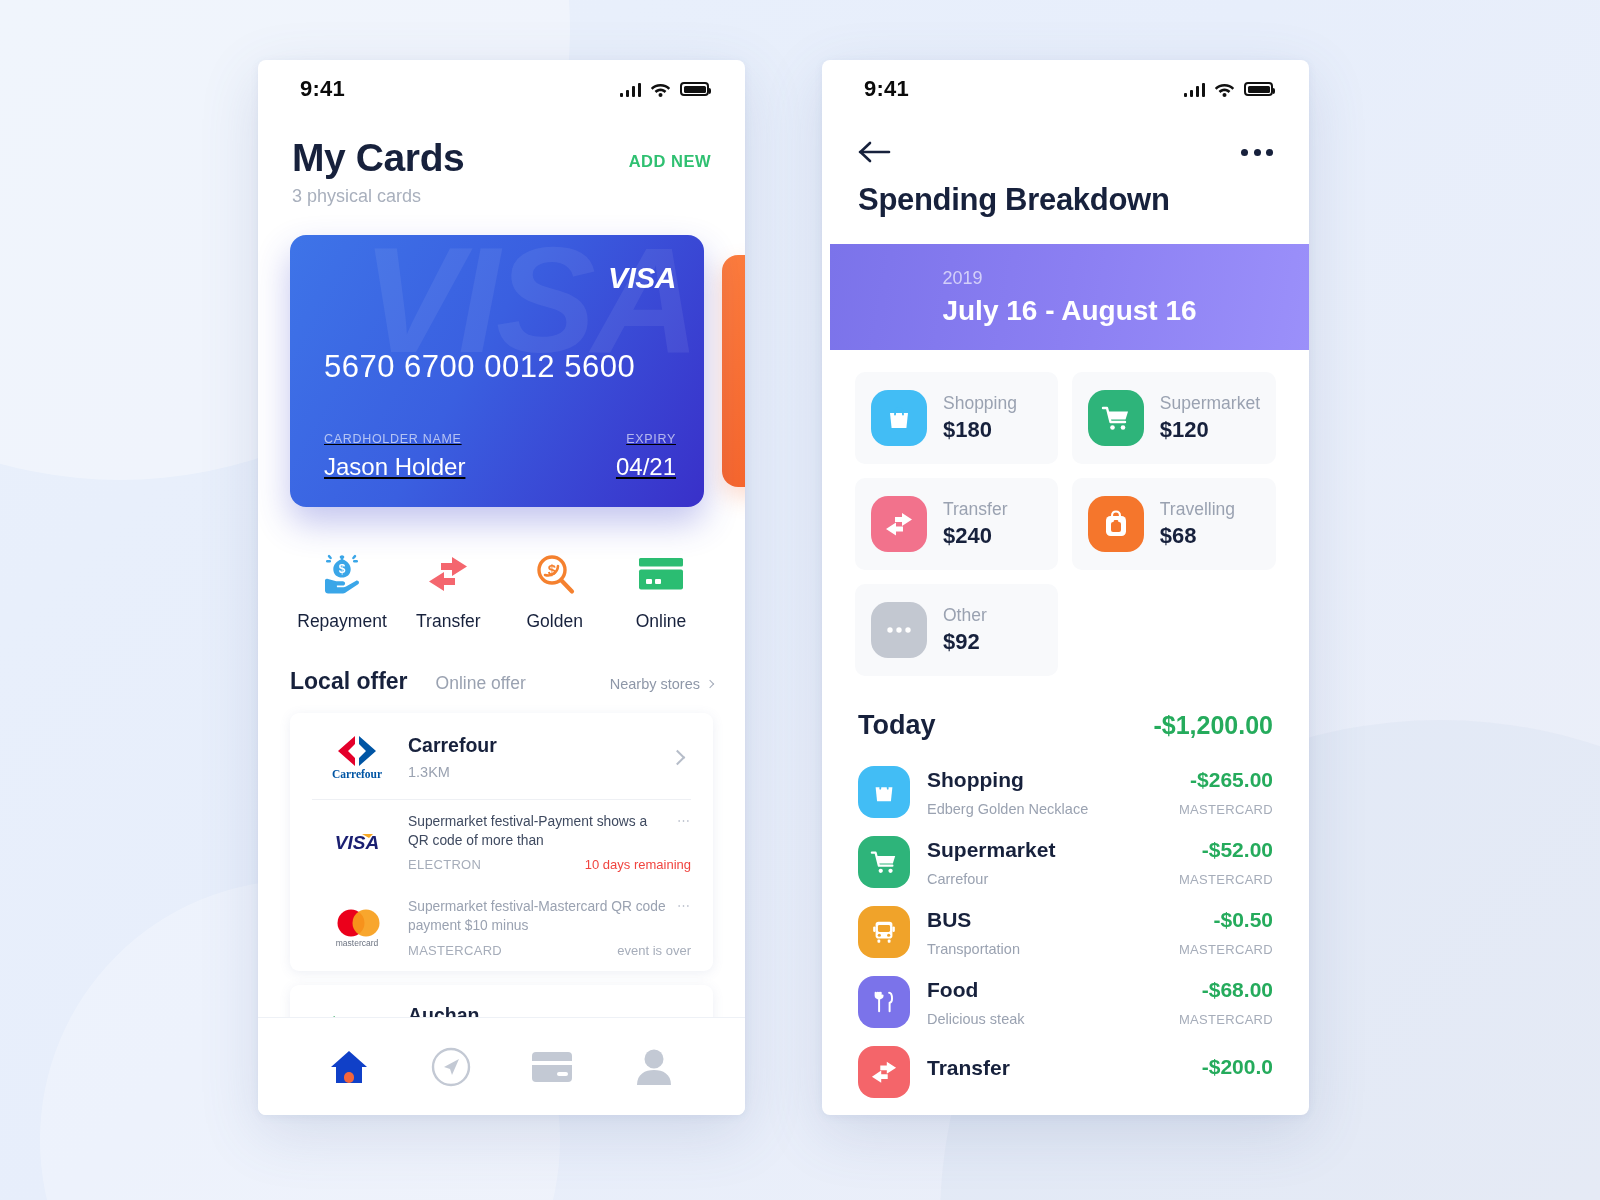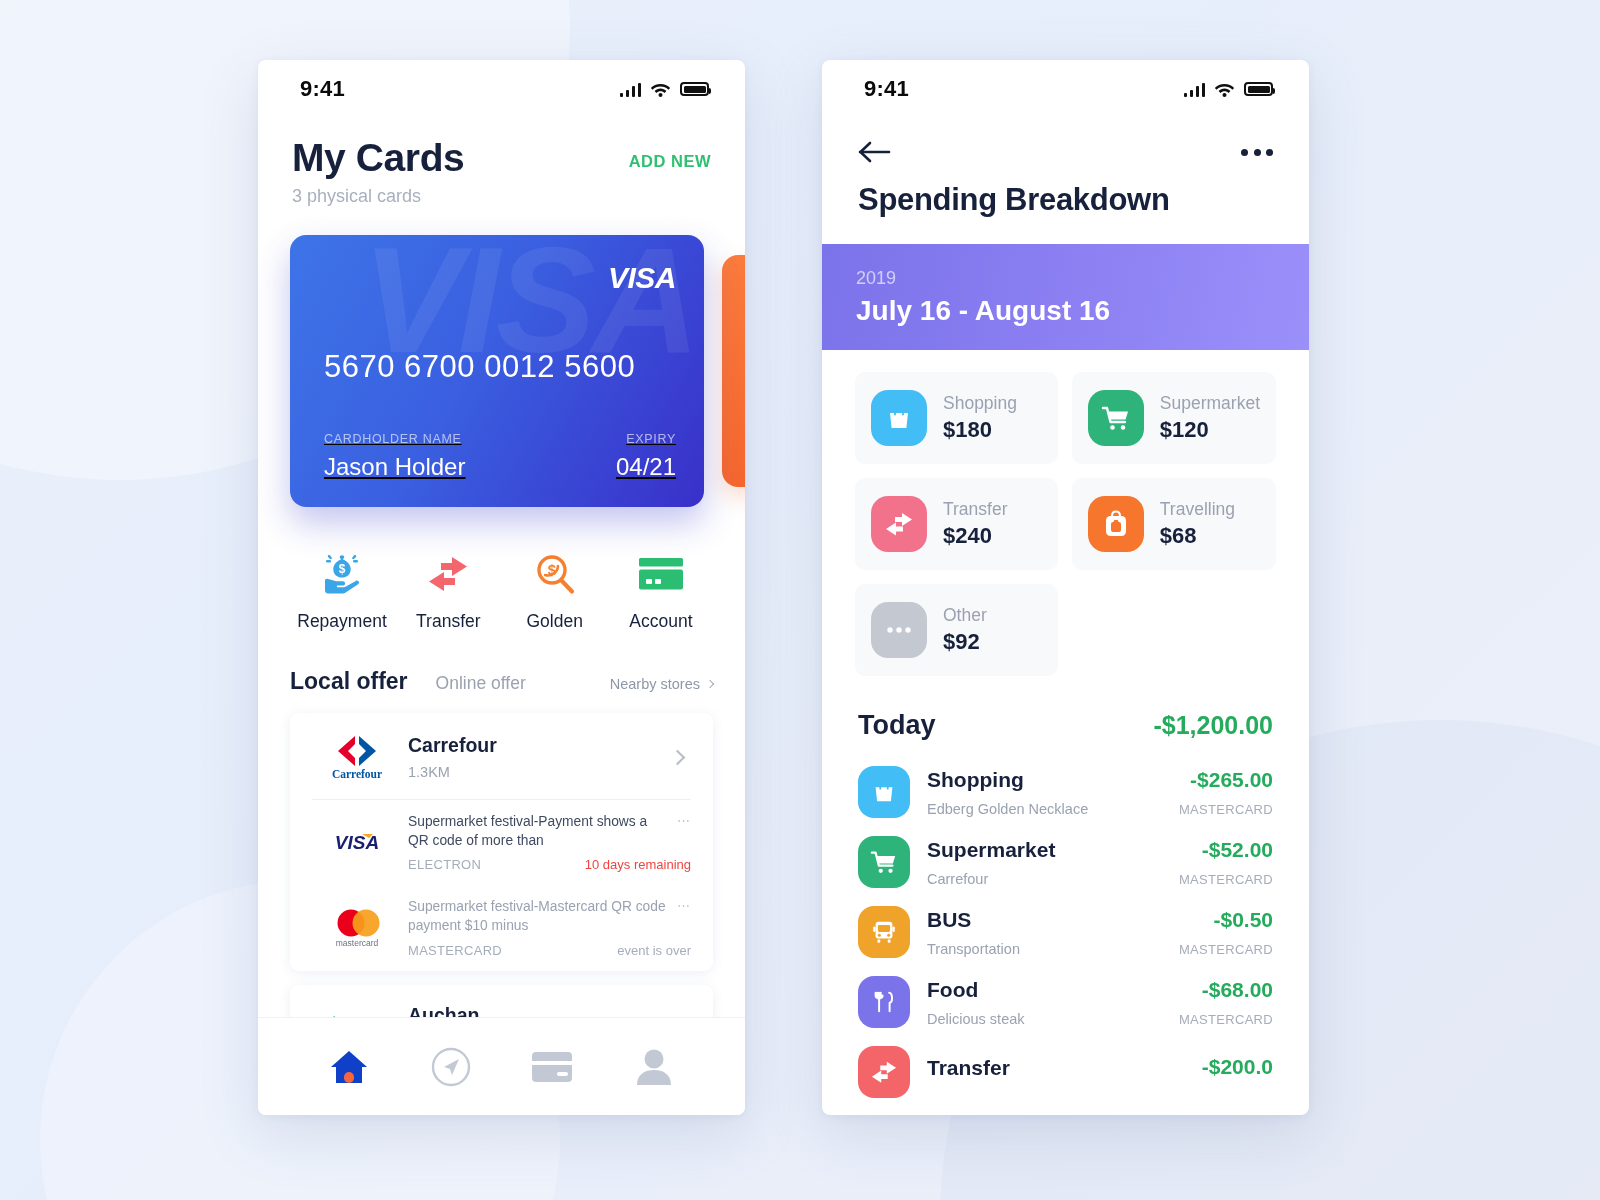--- a/index.html
+++ b/index.html
@@ -177,22 +177,23 @@
     padding: 22px 36px 0 36px;
   }
   .back-arrow { width: 34px; height: 24px; position: relative; cursor: pointer; }
   .dots-btn { display: flex; gap: 5.5px; cursor: pointer; padding: 8px 0; }
   .dots-btn i { width: 7px; height: 7px; border-radius: 50%; background: #17213c; display: block; }
   .rp-title { padding: 18px 36px 0 36px; font-size: 31px; font-weight: bold; color: #17213c; letter-spacing: -0.3px; }
 
   .range-bar {
     margin-top: 26px; height: 106px;
     background: linear-gradient(100deg, #7b73ea 0%, #8b7ff2 50%, #9b90fa 100%);
-    display: flex; align-items: center; justify-content: flex-start;
+    display: flex; align-items: center; justify-content: center;
     padding: 16px 34px;
+    margin-left: 8px;
   }
   .range-year { font-size: 18px; color: rgba(255,255,255,0.64); }
   .range-dates { font-size: 28px; font-weight: bold; color: #fff; margin-top: 6px; }
   .range-select {
     background: rgba(255,255,255,0.24);
     border-radius: 9px; height: 52px; width: 168px;
     display: flex; align-items: center; justify-content: space-between;
     padding: 0 17px; cursor: pointer;
   }
   .range-select span { font-size: 18px; color: #f2f0ff; }
@@ -325,21 +326,21 @@
     </div>
     <div class="action">
       <div class="ic">
         <svg width="48" height="38" viewBox="0 0 48 38">
           <rect x="2" y="3" width="44" height="8.5" rx="1.5" fill="#2bbd72"></rect>
           <rect x="2" y="14.5" width="44" height="20" rx="2" fill="#2bbd72"></rect>
           <rect x="9" y="24" width="6" height="5" rx="1" fill="#ffffff"></rect>
           <rect x="18" y="24" width="6" height="5" rx="1" fill="#ffffff"></rect>
         </svg>
       </div>
-      <div class="lb">Account</div>
+      <div class="lb">Online</div>
     </div>
   </div>
 
   <div class="offer-tabs">
     <div class="offer-tab-active">Local offer</div>
     <div class="offer-tab">Online offer</div>
     <div class="offer-nearby">
       <span>Nearby stores</span>
       <span class="chev-sm"></span>
     </div>

